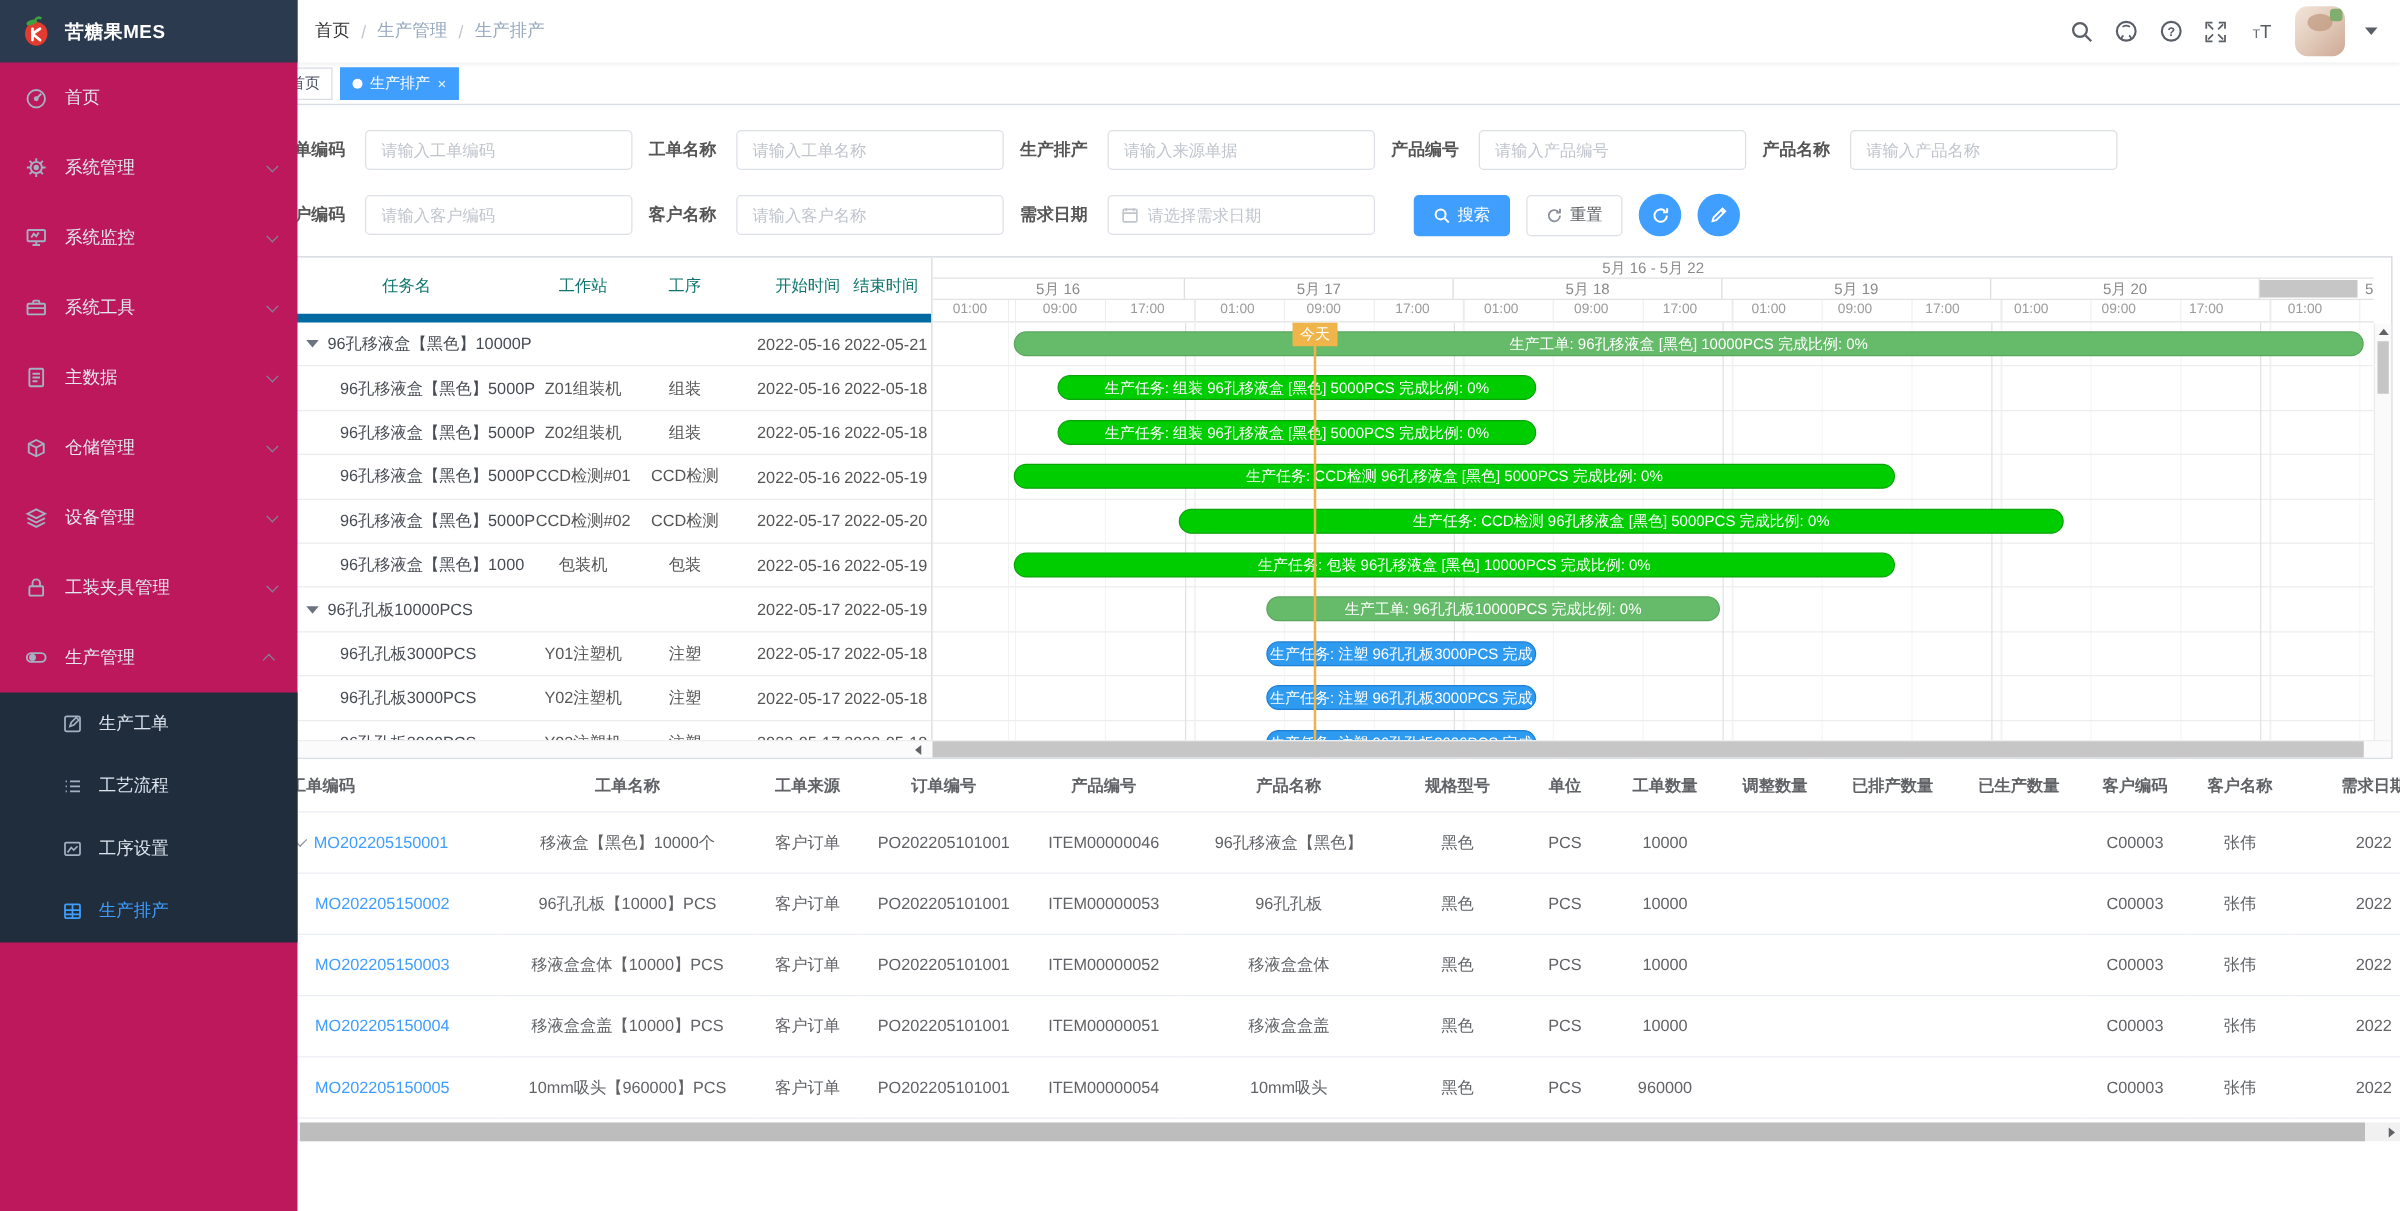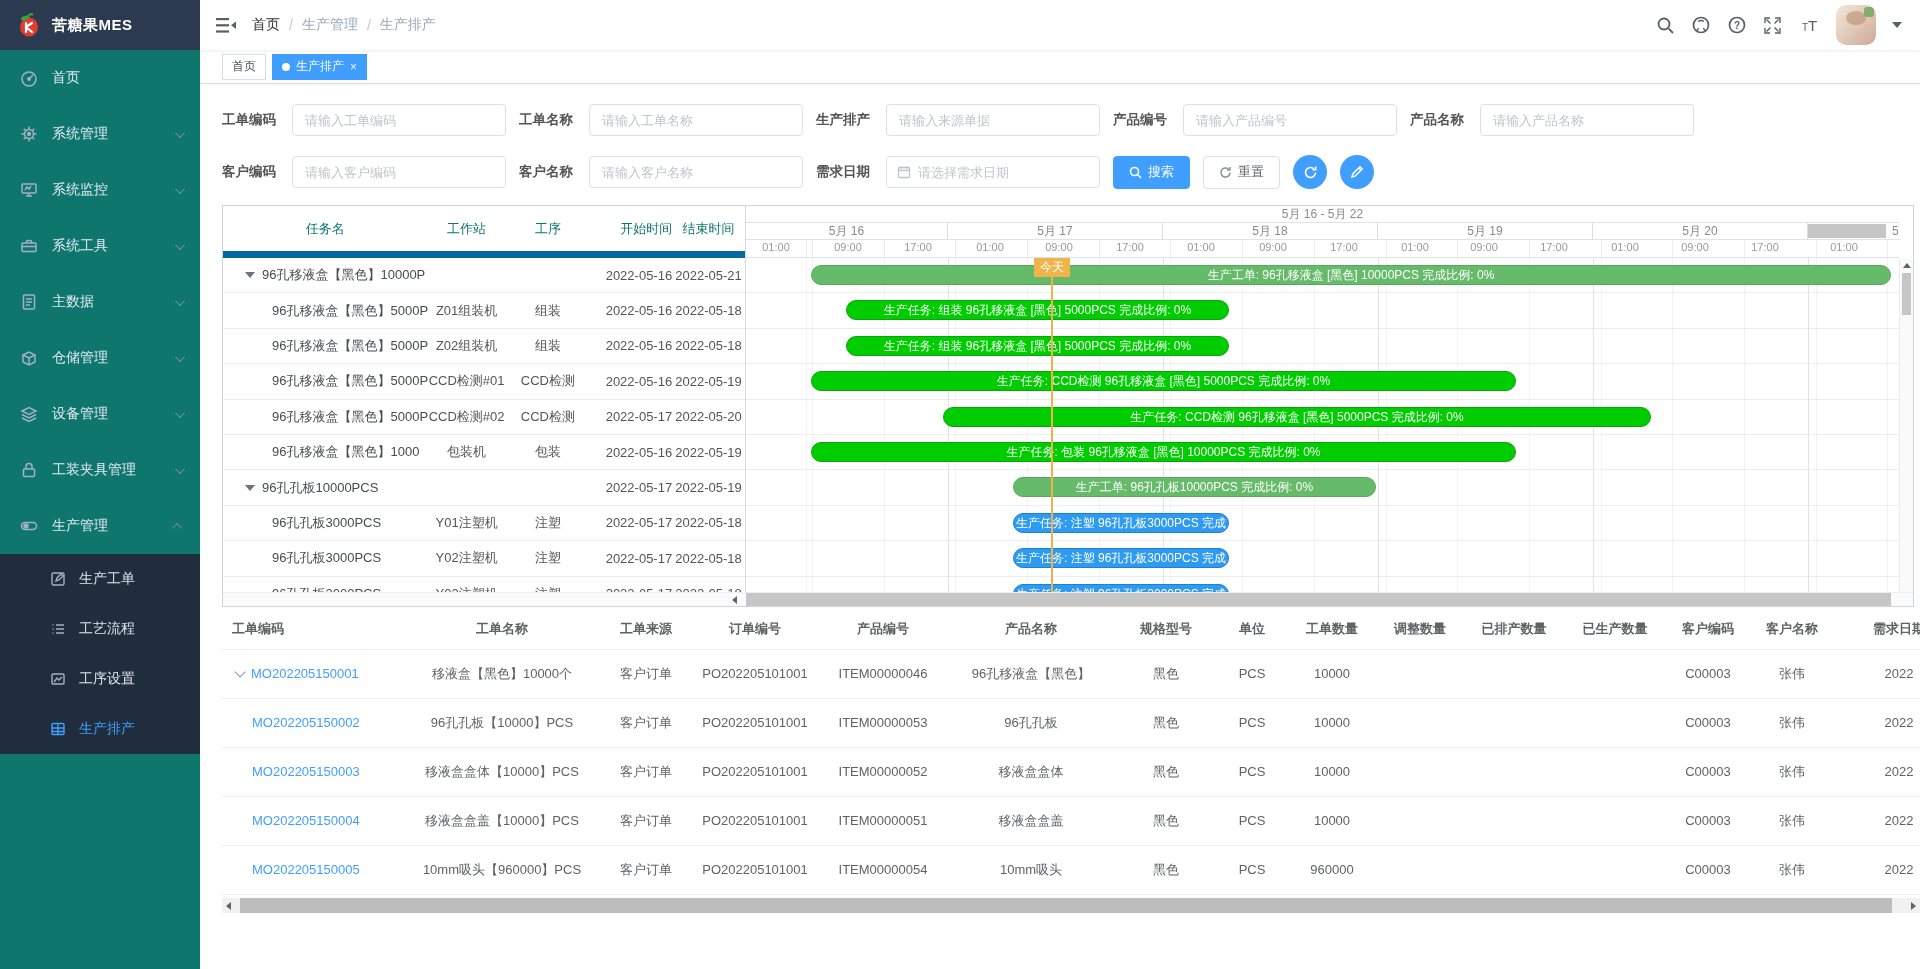--- a/index.html
+++ b/index.html
@@ -1,21 +1,21 @@
 <!DOCTYPE html>
 <html><head>
 <meta charset="utf-8">
 <style>
   *{box-sizing:border-box;margin:0;padding:0}
   html,body{width:1920px;height:969px;overflow:hidden;background:#fff;
     font-family:"Liberation Sans","DejaVu Sans",sans-serif}
   .screen{position:relative;width:1920px;height:969px;background:#fff}
 
   
-  .sidebar{position:absolute;left:0;top:0;width:200px;height:969px;background:#0f766e;z-index:30}
+  .sidebar{position:absolute;left:0;top:0;width:238px;height:969px;background:#be185d;z-index:30}
   .logo{height:50px;background:#2b3a4e;display:flex;align-items:center;padding-left:16px;gap:10px}
   .logo-text{color:#fff;font-weight:bold;font-size:15px;letter-spacing:.5px}
   .menu-item{height:56px;display:flex;align-items:center;padding:0 18px 0 20px;color:#e2e8f0;font-size:14px;cursor:pointer}
   .menu-item .mi{width:18px;height:18px;margin-right:14px;color:#a3b1c2;flex:none}
   .chev{width:7px;height:7px;border-right:1.5px solid #7c8b9f;border-bottom:1.5px solid #7c8b9f;margin-left:auto;flex:none}
   .chev.down{transform:rotate(45deg) translateY(-2px)}
   .chev.up{transform:rotate(-135deg) translateY(-2px)}
   .submenu{background:#1f2d3d}
   .sub-item{height:50px;display:flex;align-items:center;padding-left:50px;gap:13px;color:#dde4ee;font-size:14px;cursor:pointer}
   .sub-item .mi{width:16px;height:16px;color:#a3b1c2;flex:none}
@@ -56,21 +56,21 @@
   .finput{width:214px;height:32px;border:1px solid #dcdfe6;border-radius:4px;padding:0 12px;font-size:13px;color:#606266;outline:none;
     font-family:"Liberation Sans","DejaVu Sans",sans-serif}
   .finput::placeholder{color:#c0c4cc}
   .dinput{width:214px;height:32px;border:1px solid #dcdfe6;border-radius:4px;display:flex;align-items:center;padding:0 10px;gap:7px}
   .dinput .cal{color:#c0c4cc;display:flex}
   .dinput input{border:none;outline:none;flex:1;font-size:13px;color:#606266;min-width:0;
     font-family:"Liberation Sans","DejaVu Sans",sans-serif}
   .dinput input::placeholder{color:#c0c4cc}
   .btn{height:33px;border-radius:4px;display:inline-flex;align-items:center;justify-content:center;gap:6px;
     font-size:13px;cursor:pointer;border:1px solid transparent;padding:0 15px}
-  .btn-primary{background:#409eff;border-color:#409eff;color:#fff;}
+  .btn-primary{background:#409eff;border-color:#409eff;color:#fff;margin-left:18px}
   .btn-plain{background:#fff;border-color:#dcdfe6;color:#606266;margin-left:13px}
   .btn-circle{width:34px;height:34px;border-radius:50%;background:#409eff;color:#fff;display:inline-flex;
     align-items:center;justify-content:center;cursor:pointer;margin-left:13px}
 
   
   .gantt{position:absolute;left:222px;top:205px;width:1692px;height:402px;border:1px solid #cfd4db;background:#fff}
   .g-left{position:absolute;left:0;top:0;width:523px;height:100%;border-right:1px solid #d5d9e0;overflow:hidden}
   .g-lhead{height:52px;border-bottom:7px solid #0369a1;display:flex;align-items:center;color:#0f766e;font-size:13px}
   .gc1{width:205px;text-align:center}
   .gc2{width:78px;text-align:center}

